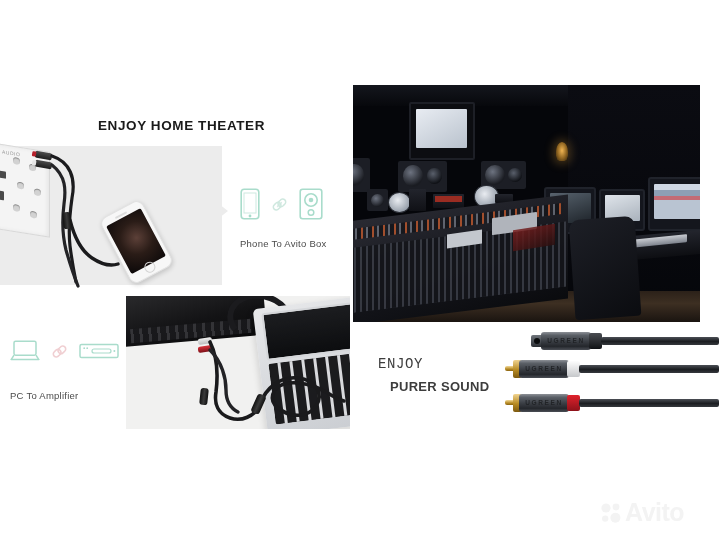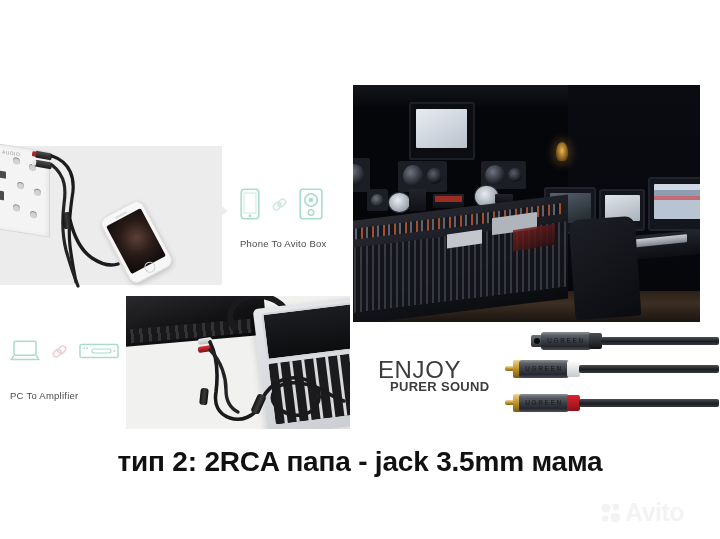--- a/index.html
+++ b/index.html
@@ -329,26 +329,27 @@
     width: 14px; height: 6px;
     background: linear-gradient(180deg,#555,#1a1a1a);
     border-radius: 2px;
   }
 
   
   .enjoy-big {
     position: absolute;
     left: 378px;
     top: 357px;
-    font-size: 24px;
+    font-size: 14px;
     font-weight: normal;
     color: #3d3d3d;
     letter-spacing: 0.6px;
     line-height: 1.05;
     white-space: nowrap;
+    font-family: Liberation Mono, monospace;
   }
   .enjoy-sub {
     position: absolute;
     left: 378px;
     top: 379px;
     font-size: 13px;
     font-weight: bold;
     color: #3d3d3d;
     letter-spacing: 0.3px;
     white-space: nowrap;
@@ -455,20 +456,21 @@
     color: #f2f2f2;
     letter-spacing: -0.5px;
     line-height: 1;
   }
 </style>
 </head>
 <body>
 
 <div id="canvas">
 
+  <div class="theater-title">ENJOY HOME THEATER</div>
 
   <div class="theater-panel"></div>
   <div class="theater-panel-notch"></div>
 
   <div class="amp-body">
     <div class="amp-slot" style="left:4px;  top:26px; width:11px; height:7px;"></div>
     <div class="amp-slot" style="left:4px;  top:46px; width:9px;  height:9px;"></div>
     <div class="amp-hole" style="left:22px; top:10px;"></div>
     <div class="amp-hole" style="left:38px; top:14px;"></div>
     <div class="amp-hole" style="left:26px; top:34px;"></div>
@@ -638,21 +640,20 @@
     <div class="conn" style="left:0px; top:62px;">
       <div class="conn-pin"></div>
       <div class="conn-collar"></div>
       <div class="conn-barrel"></div>
       <div class="conn-brand">UGREEN</div>
       <div class="conn-ring red"></div>
       <div class="conn-wire" style="width:140px;"></div>
     </div>
   </div>
 
-  <div class="caption">тип 2: 2RCA папа - jack 3.5mm мама</div>
 
   <div class="watermark">
     <svg width="22" height="22" viewBox="0 0 22 22">
       <circle cx="6" cy="6" r="4.6" fill="#f2f2f2"></circle>
       <circle cx="16" cy="5" r="3.4" fill="#f2f2f2"></circle>
       <circle cx="5.2" cy="16.6" r="3.2" fill="#f2f2f2"></circle>
       <circle cx="15.4" cy="15.8" r="5" fill="#f2f2f2"></circle>
     </svg>
     <span class="wm-text">Avito</span>
   </div>

